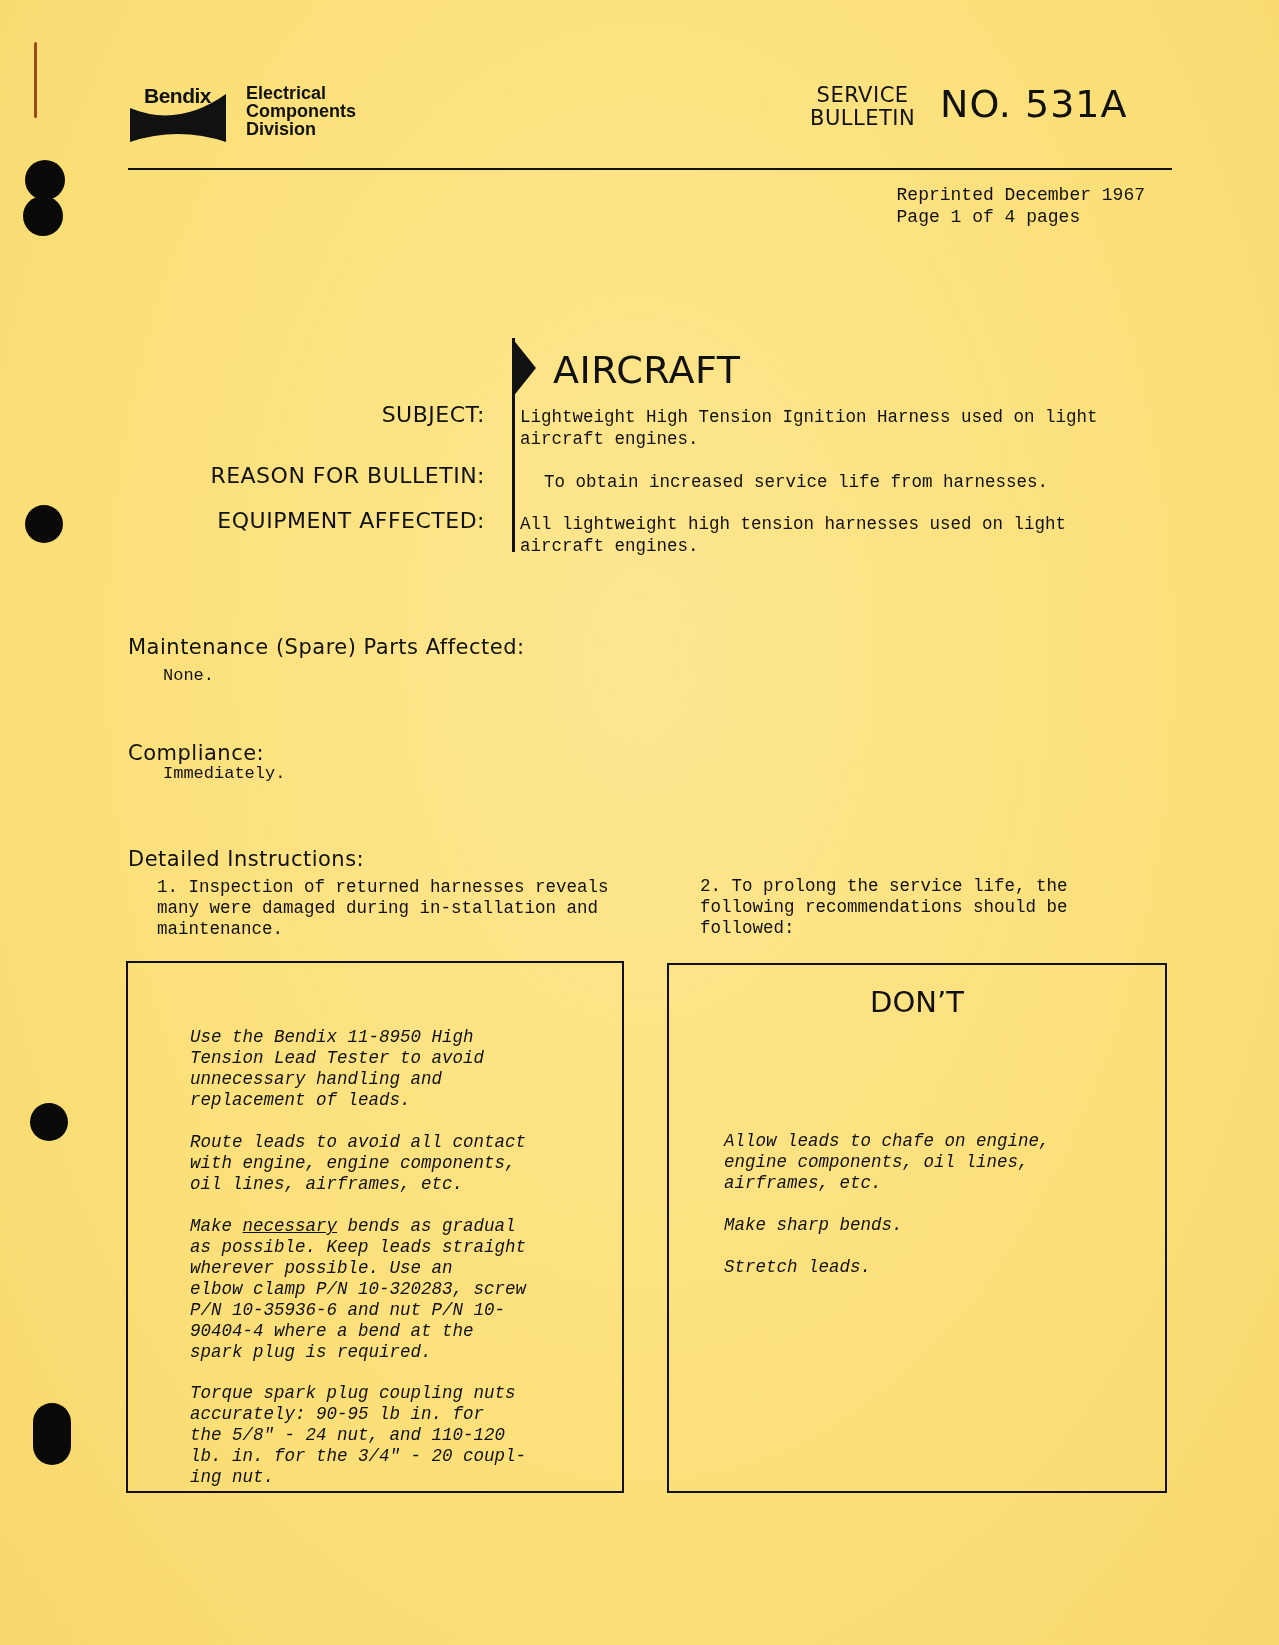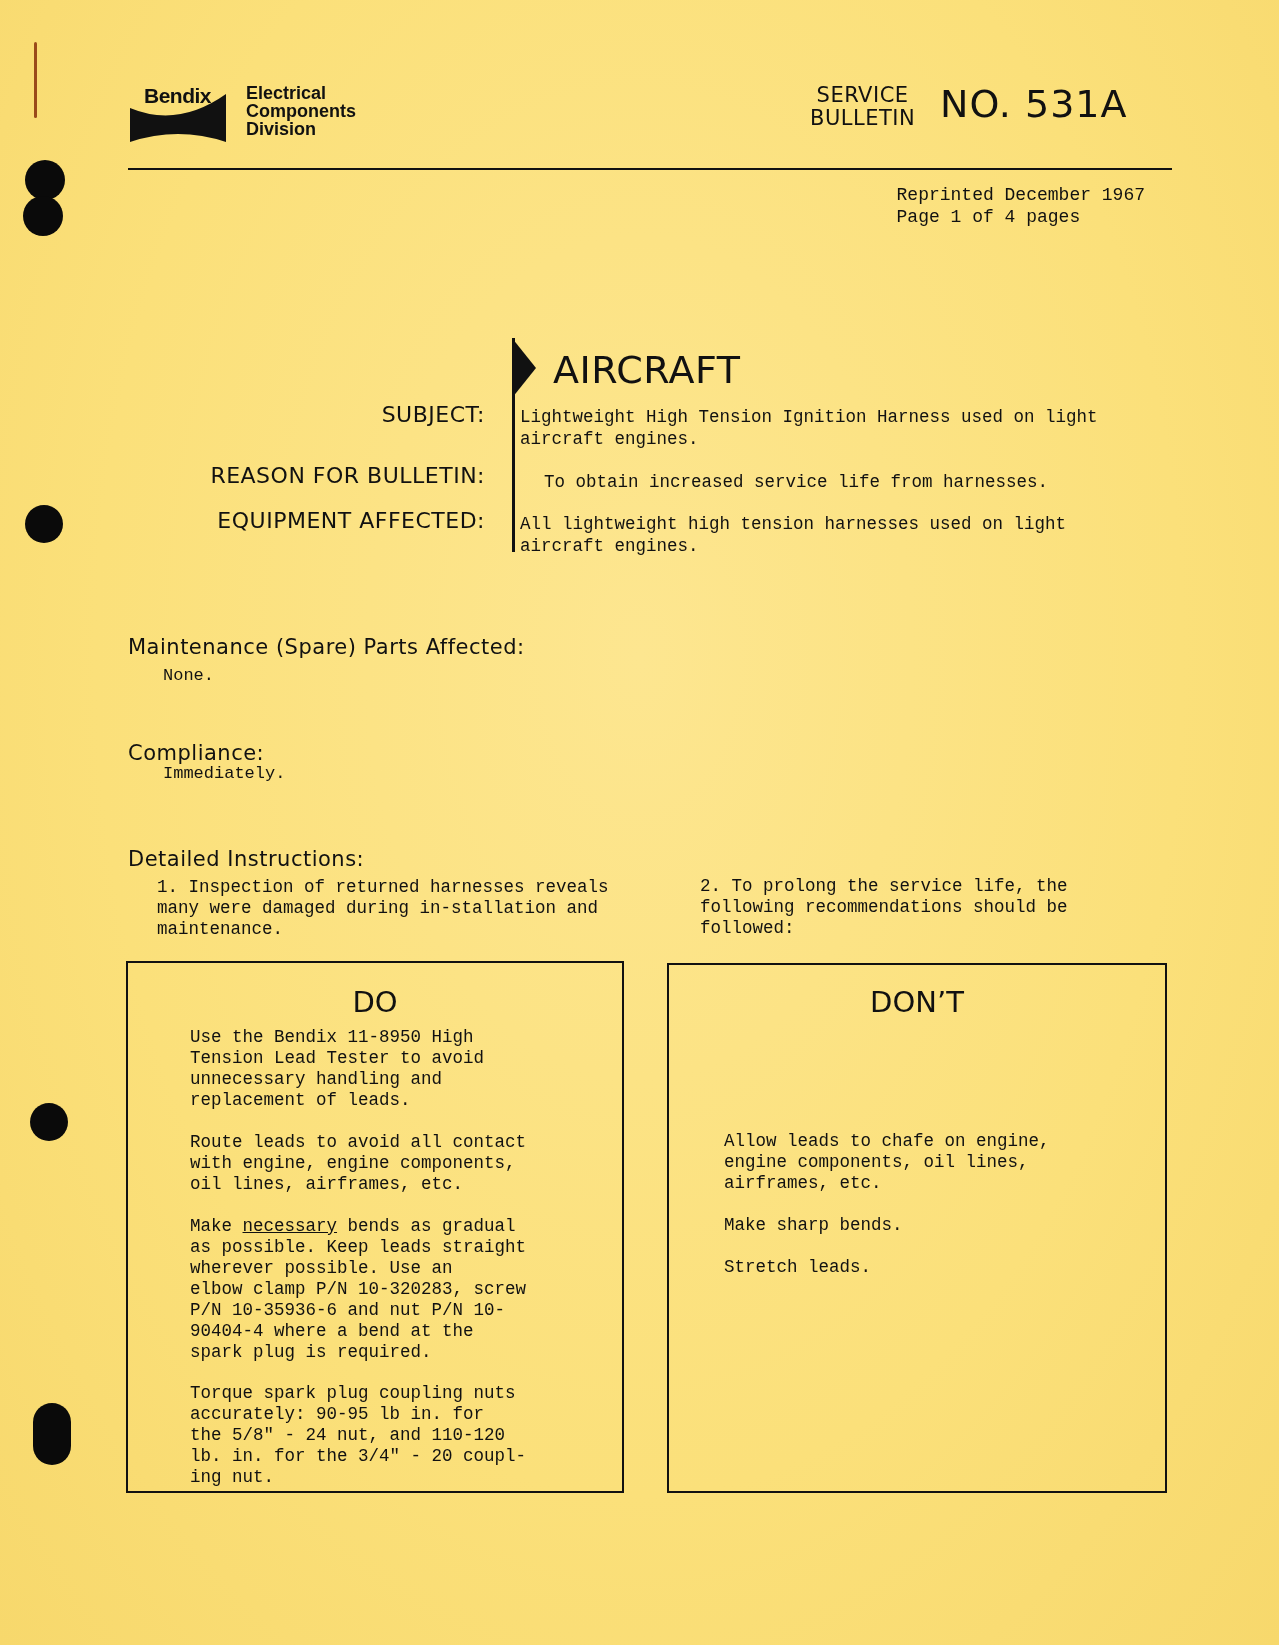--- a/index.html
+++ b/index.html
@@ -33,21 +33,21 @@
     .field-label { right: 794px; font-family: "DejaVu Sans", sans-serif; font-size: 22px; text-align: right; letter-spacing: 0.5px; white-space: nowrap; }
     .field-value { left: 520px; font-size: 17.5px; line-height: 22px; width: 640px; }
 
     .section-h { left: 128px; font-family: "DejaVu Sans", sans-serif; font-size: 21px; letter-spacing: 0.5px; white-space: nowrap; }
     .section-v { left: 163px; font-size: 17px; }
 
     .para { font-size: 17.5px; line-height: 21px; width: 470px; }
 
     .box { border: 2.5px solid #111; }
     .box-title { font-family: "DejaVu Sans", sans-serif; font-size: 29px; text-align: center; position: absolute; width: 100%; left: 0; }
-    .box-text { position: absolute; font-size: 17.5px; line-height: 21px; white-space: pre-line; }
+    .box-text { position: absolute; font-size: 17.5px; line-height: 21px; white-space: pre-line; font-style: italic; }
     .ul { text-decoration: underline; }
   </style>
 </head>
 <body>
 
 <div class="abs rust-mark"></div>
 <div class="abs hole" style="left:25px;top:160px;width:40px;height:40px;"></div>
 <div class="abs hole" style="left:23px;top:196px;width:40px;height:40px;"></div>
 <div class="abs hole" style="left:25px;top:505px;width:38px;height:38px;"></div>
 <div class="abs hole" style="left:30px;top:1103px;width:38px;height:38px;"></div>
@@ -92,21 +92,20 @@
 <div class="abs section-v mono" style="top:666px;">None.</div>
 
 <div class="abs section-h" style="top:741px;">Compliance:</div>
 <div class="abs section-v mono" style="top:736px;margin-top:28px;">Immediately.</div>
 
 <div class="abs section-h" style="top:847px;">Detailed Instructions:</div>
 <div class="abs para mono" style="left:157px;top:877px;width:465px;">1.  Inspection of returned harnesses reveals many were damaged during in-stallation and maintenance.</div>
 <div class="abs para mono" style="left:700px;top:876px;width:470px;">2.  To prolong the service life, the following recommendations should be followed:</div>
 
 <div class="abs box" style="left:126px;top:961px;width:494px;height:528px;">
-  <div class="box-title" style="top:22px;">DO</div>
   <div class="box-text mono" style="left:62px;top:64px;">Use the Bendix 11-8950 High
 Tension Lead Tester to avoid
 unnecessary handling and
 replacement of leads.</div>
   <div class="box-text mono" style="left:62px;top:169px;">Route leads to avoid all contact
 with engine, engine components,
 oil lines, airframes, etc.</div>
   <div class="box-text mono" style="left:62px;top:253px;"><span>Make </span><span class="ul">necessary</span><span> bends as gradual
 as possible.  Keep leads straight
 wherever possible.  Use an

